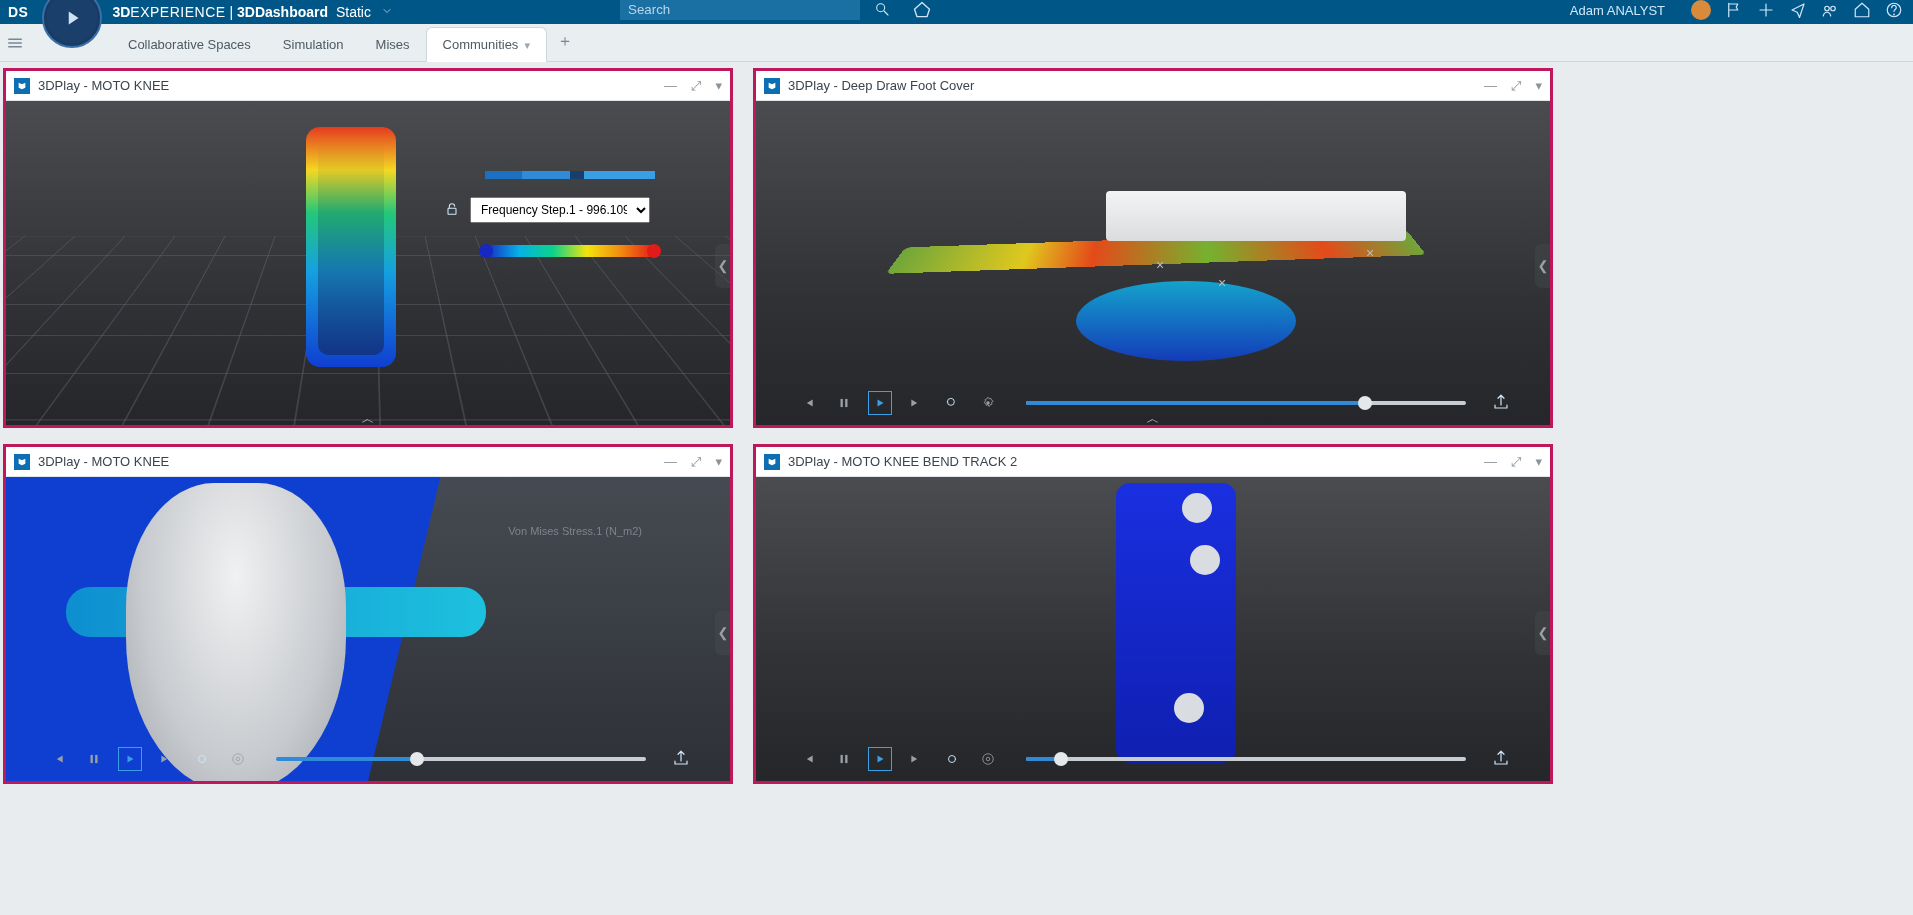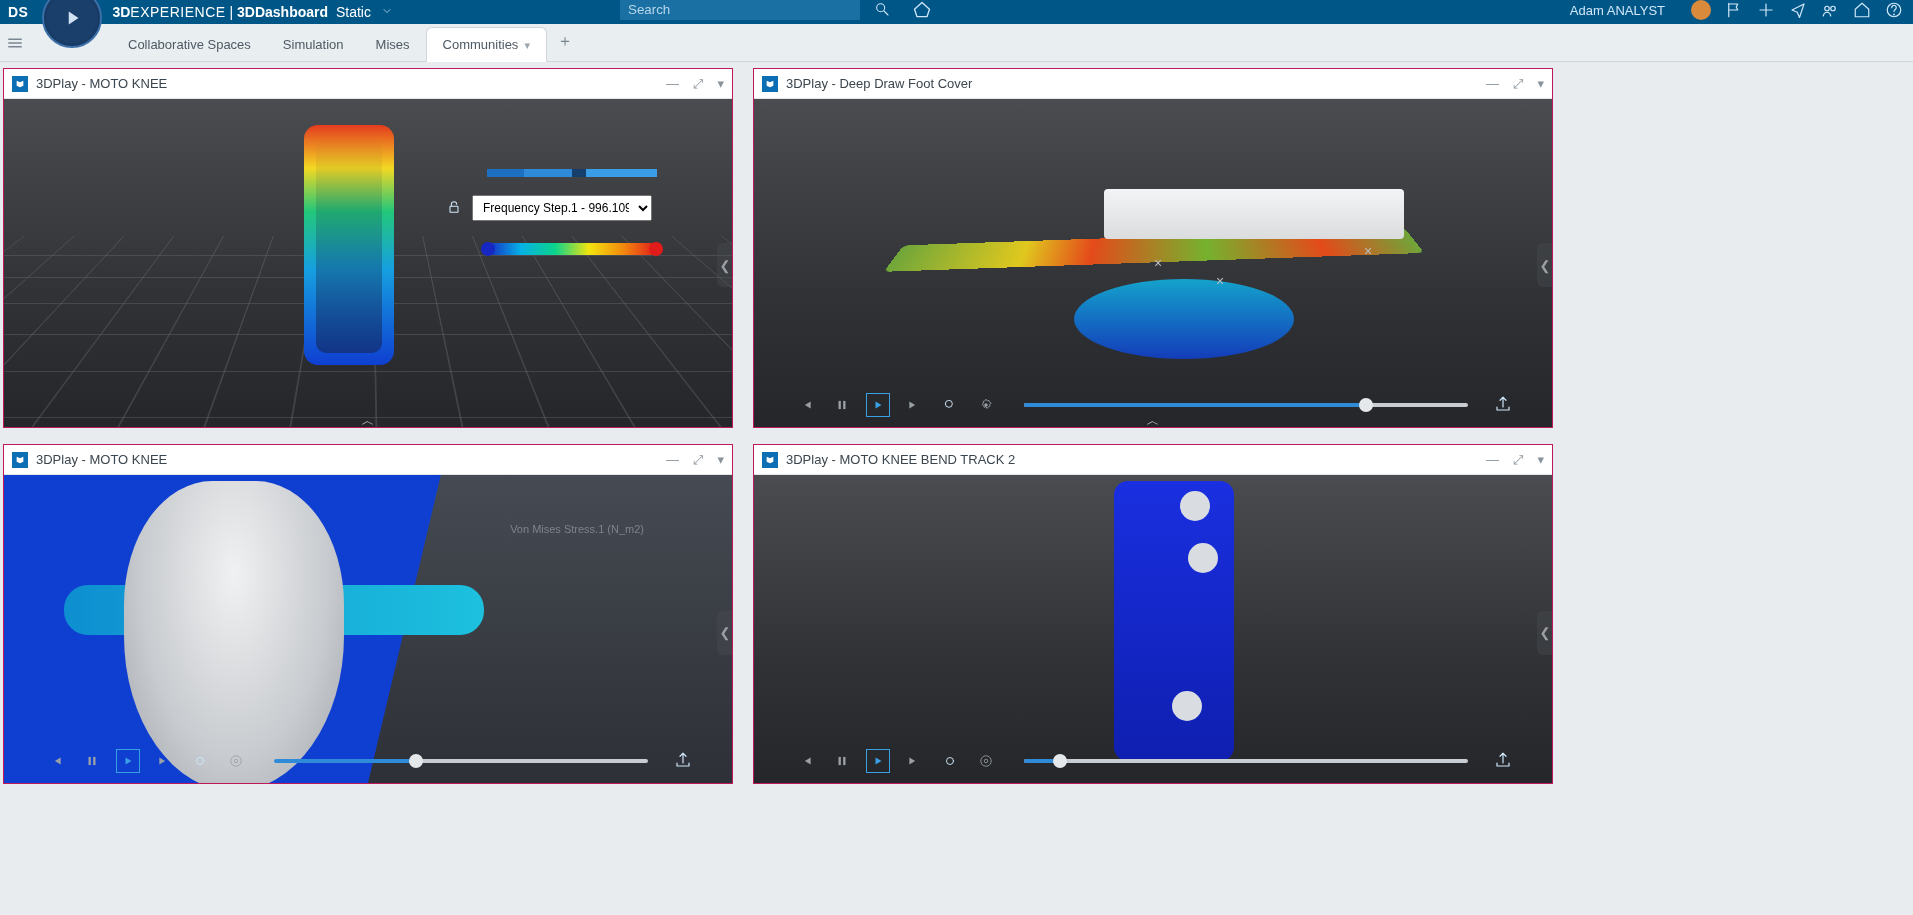--- a/index.html
+++ b/index.html
@@ -29,21 +29,21 @@
   .tabbar { height:38px; background:#e9eef1; border-bottom:1px solid #cfd6db; display:flex; align-items:flex-end; padding-left:112px; position:relative; }
   .tabbar .menu-icon { position:absolute; left:6px; top:10px; color:#7a8691; }
   .tabbar .tab { padding:9px 16px; color:#4e5a64; font-size:13px; cursor:pointer;text-align:right; }
   .tabbar .tab.active { background:#fff; border-top-left-radius:6px; border-top-right-radius:6px; border:1px solid #cfd6db; border-bottom:1px solid #fff; margin-bottom:-1px; }
   .tabbar .tab .chev { margin-left:6px; color:#9aa5ad; font-size:11px; }
   .tabbar .add { padding:9px 10px; color:#7a8691; cursor:pointer; font-size:16px; }
   
   
   .grid { display:grid; grid-template-columns:730px 800px; grid-template-rows:360px 340px; gap:16px 20px; padding:6px 3px; background:#e8ecef; height:calc(915px - 58px); }
   
-  .panel { background:#fff; display:flex; flex-direction:column; border:1px solid #be185d; position:relative; }
+  .panel { background:#fff; display:flex; flex-direction:column; border:3px solid #be185d; position:relative; }
   .panel-header { height:30px; display:flex; align-items:center; padding:0 8px; gap:8px; border-bottom:1px solid #e2e6e9; }
   .panel-header .picon { width:16px;height:16px; background:#0d6fb3; display:inline-flex; align-items:center; justify-content:center; }
   .panel-header .picon svg{fill:#fff;width:10px;height:10px;}
   .panel-header .ptitle { color:#3b454e; font-size:13px; }
   .panel-header .ctrls { margin-left:auto; display:flex; gap:14px; color:#8a949c; }
   .panel-header .ctrls span { cursor:pointer; }
   
   .viewport { flex:1; background:linear-gradient(180deg,#4a4c50 0%,#303236 60%,#25262a 100%); position:relative; overflow:hidden; }
   .vgrid { position:absolute; inset:0; background-image:
      linear-gradient(rgba(120,122,128,.35) 1px, transparent 1px),

